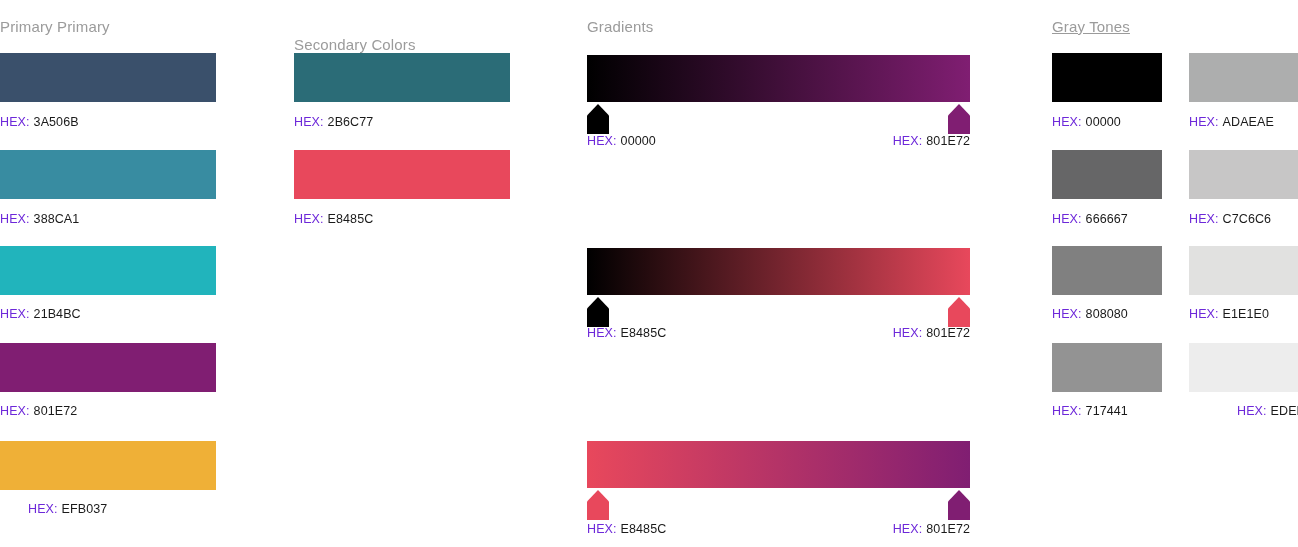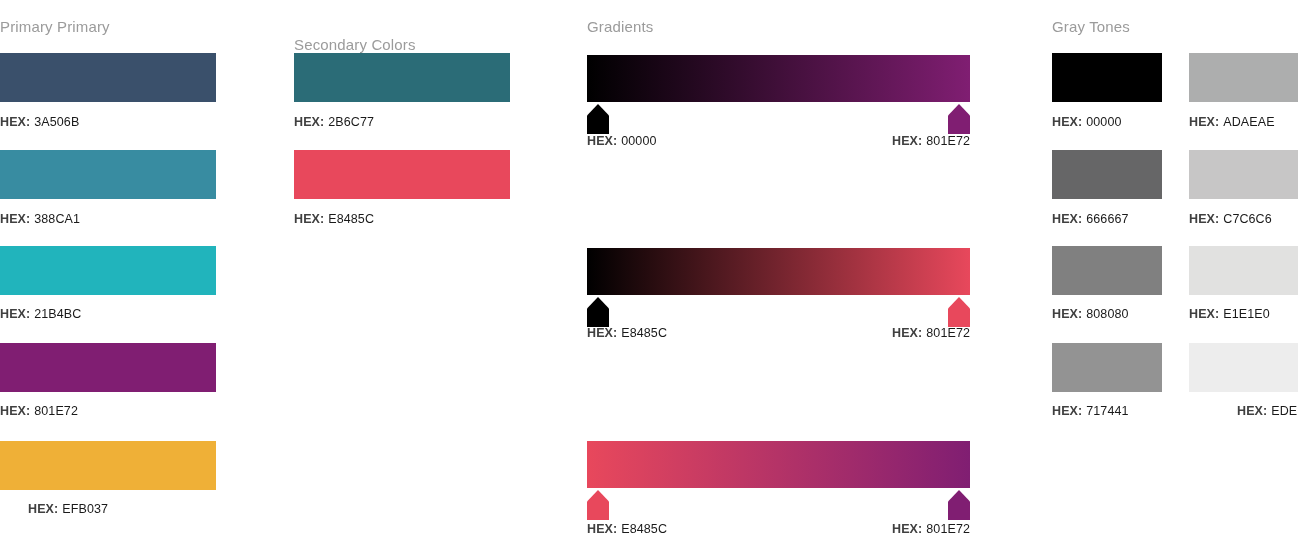--- a/index.html
+++ b/index.html
@@ -26,22 +26,22 @@
   }
 
   .hex-label {
     position: absolute;
     font-size: 12.5px;
     color: #1a1a1a;
     white-space: nowrap;
     letter-spacing: 0.1px;
   }
   .hex-label .hex-key {
-    font-weight: 700;
-    color: #404040;
+    font-weight: 400;
+    color: #6d28d9;
   }
   .hex-label .hex-val {
     font-weight: 400;
     color: #1a1a1a;
     margin-left: 4px;
   }
   .hex-label.align-right {
     text-align: right;
   }
 
@@ -143,21 +143,21 @@
 <div class="gradient-bar col-gradients w-gradient gr-h" style="top:441px; background:linear-gradient(to right, #E8485C 0%, #801E72 100%);"></div>
 <div class="marker" style="left:587px; top:490px; background:#E8485C;"></div>
 <div class="marker" style="left:948px; top:490px; background:#801E72;"></div>
 <div class="hex-label" style="left:587px; top:522px;">
   <span class="hex-key">HEX:</span><span class="hex-val">E8485C</span>
 </div>
 <div class="hex-label align-right" style="left:770px; width:200px; top:522px;">
   <span class="hex-key">HEX:</span><span class="hex-val">801E72</span>
 </div>
 
-<div class="section-title col-grays" style="top:18px;">Gray Tones</div>
+<div class="section-title col-grays" style="top:18px;text-decoration:underline;">Gray Tones</div>
 
 <div class="swatch col-grays w-gray sw-h" style="top:53px; background:#000000;"></div>
 <div class="hex-label col-grays" style="top:115px;">
   <span class="hex-key">HEX:</span><span class="hex-val">00000</span>
 </div>
 
 <div class="swatch col-grays w-gray sw-h" style="top:150px; background:#666667;"></div>
 <div class="hex-label col-grays" style="top:212px;">
   <span class="hex-key">HEX:</span><span class="hex-val">666667</span>
 </div>

